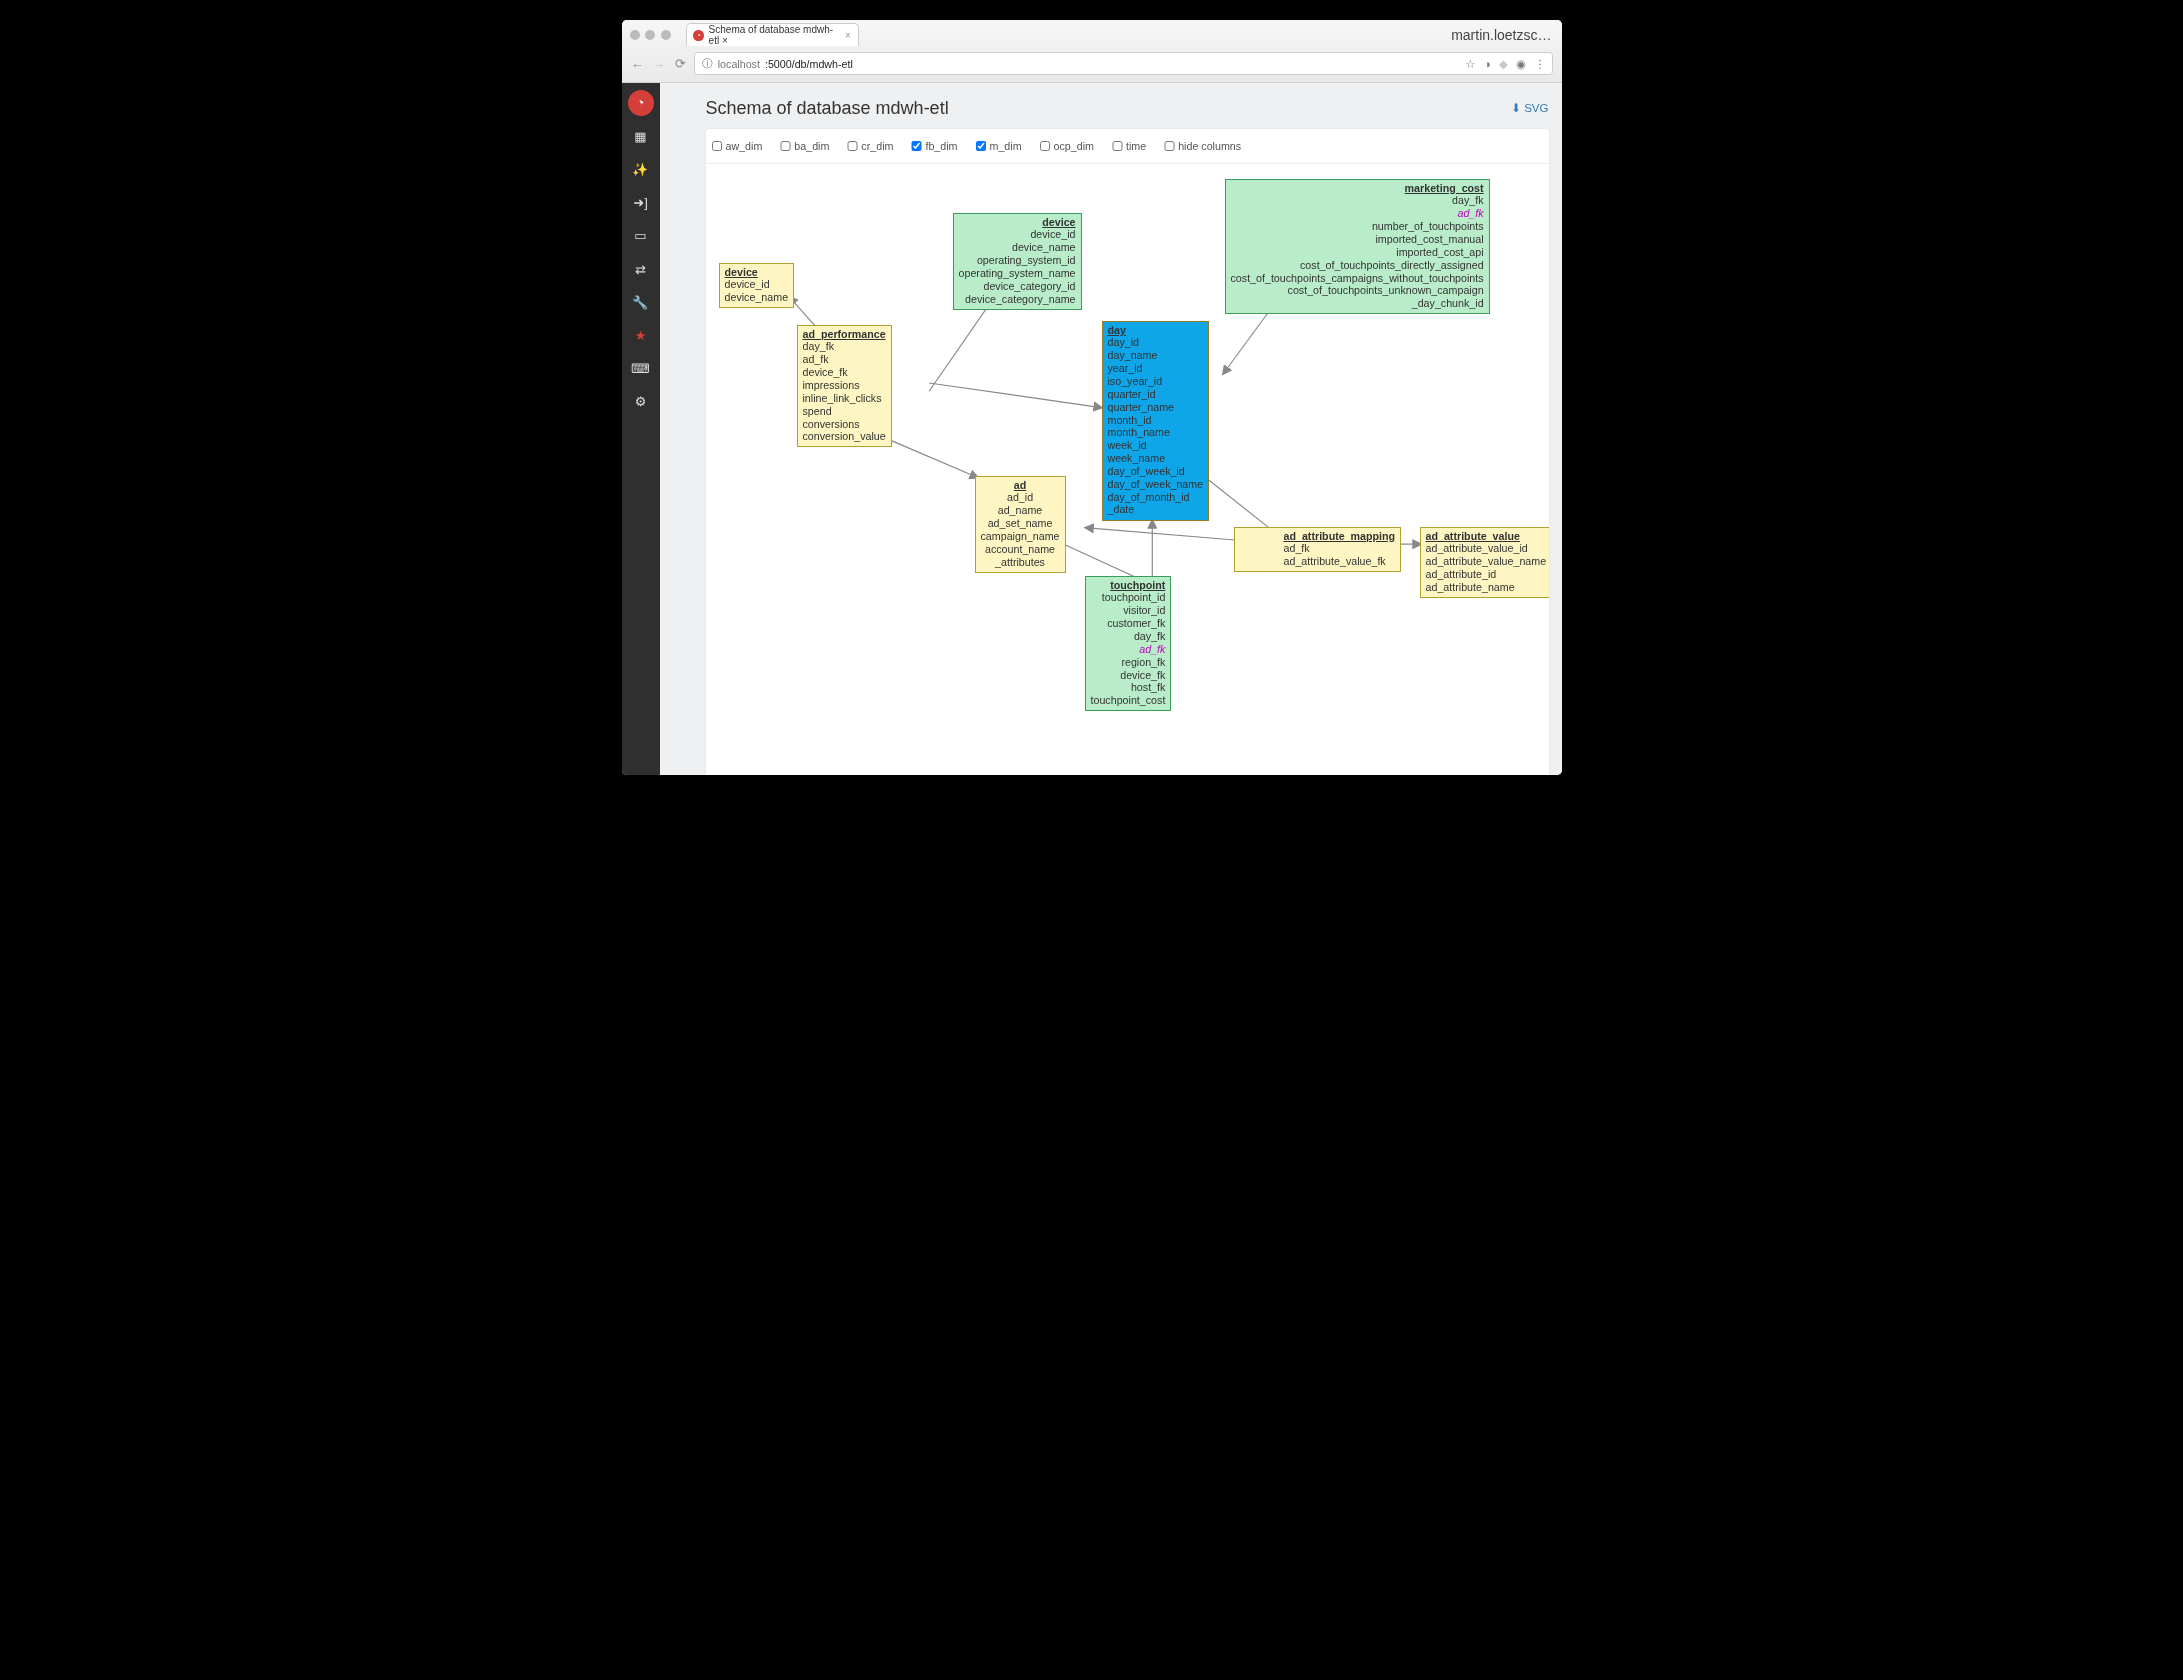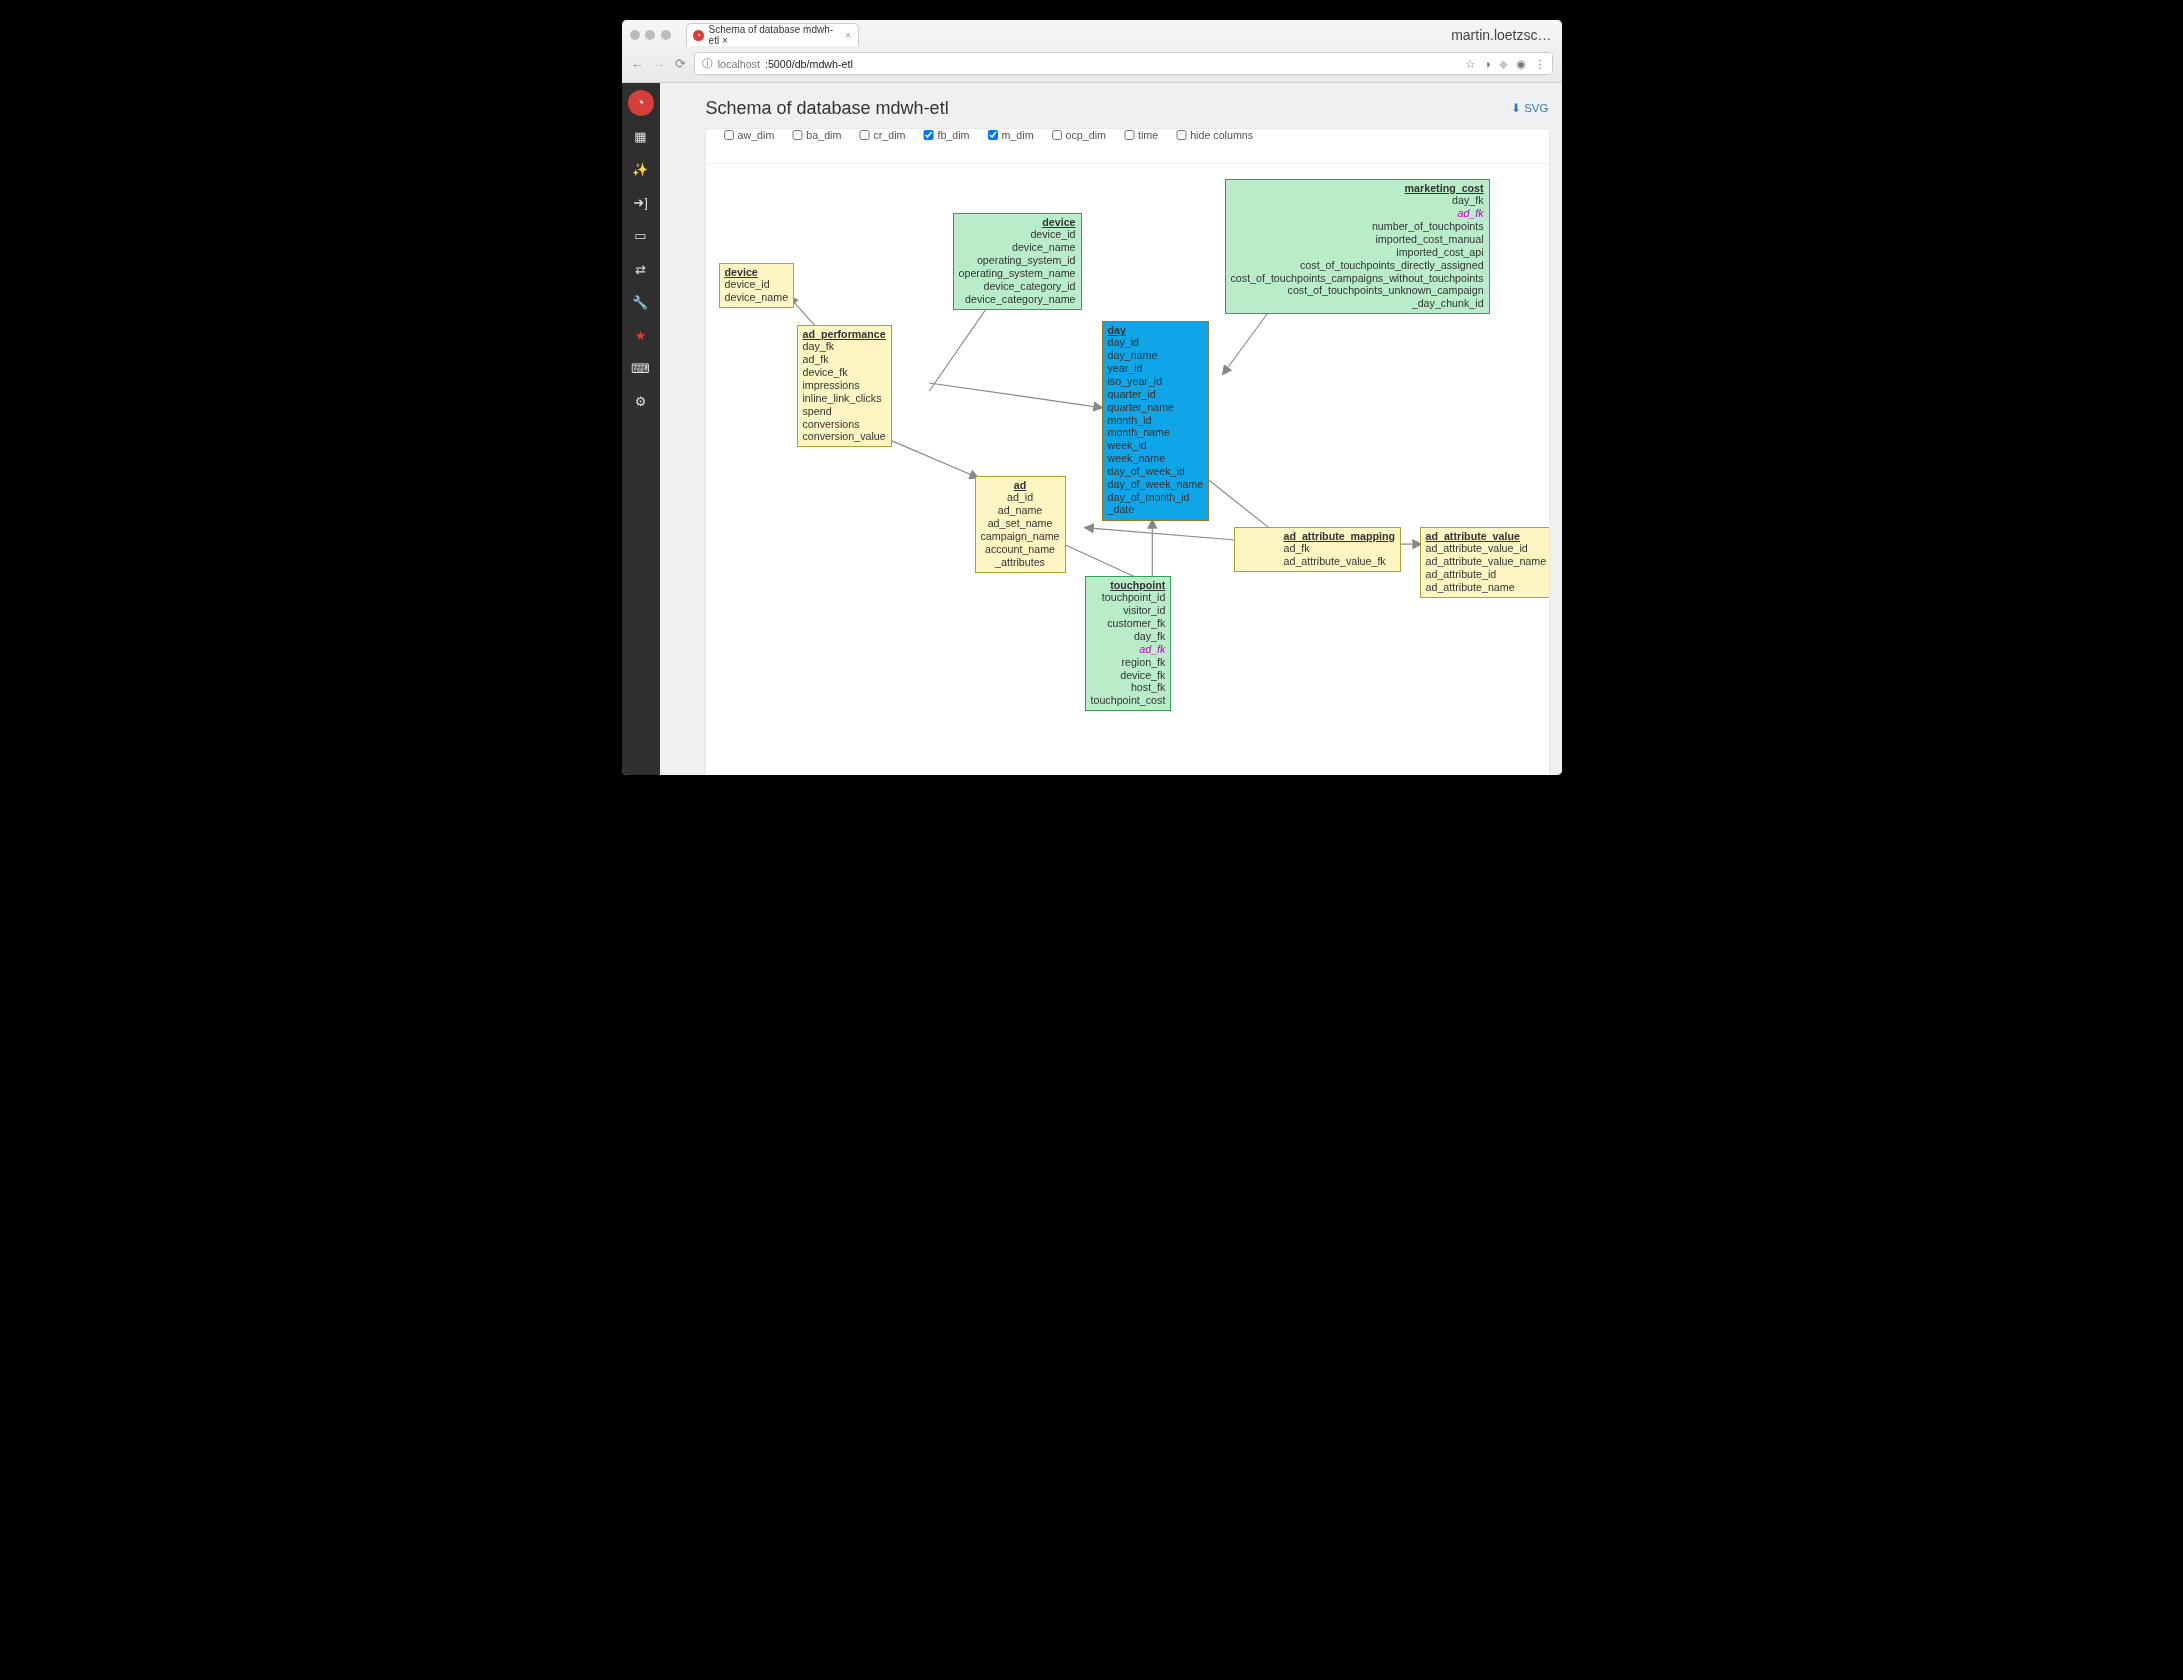--- a/index.html
+++ b/index.html
@@ -21,21 +21,21 @@
 .viewport { position:absolute; left:0; top:63px; right:0; bottom:0; display:flex; }
 .sidebar { width: 38px; background: #2f2f2f; display:flex; flex-direction:column; align-items:center; padding-top:6.6px; gap:8.2px;}
 .brand { width:26px;height:26px;background:#d43f3a;border-radius:50%;display:flex;align-items:center;justify-content:center;color:#fff;font-weight:bold;font-size:13px;}
 .sbi { width:25px;height:25px;display:flex;align-items:center;justify-content:center;color:#ddd;font-size:13px; cursor:pointer;}
 .sbi.star{color:#d43f3a;}
 .main { flex:1; background:#eef0f2; overflow:hidden; position:relative;}
 .page-head { position:absolute; left:46px; top:10px; right:13px; height:30px; display:flex; align-items:center; justify-content:space-between;}
 .page-title { font-size:18px; font-weight:400; color:#333; }
 .svg-dl { color:#337ab7; font-size:11.5px; cursor:pointer; display:flex; align-items:center; gap:3.3px;}
 .card { position:absolute; left:46px; top:46px; right:13px; bottom:0; background:#fff; border-radius:3.3px 3.3px 0 0; box-shadow:0 0.8px 2.5px rgba(0,0,0,.08); overflow:hidden;}
-.filters { height:35px; display:flex; align-items:flex-start; gap:18px; padding:0 18px; border-bottom:0.8px solid #eee;}
+.filters { height:35px; display:flex; align-items:center; gap:18px; padding:0 6px; border-bottom:0.8px solid #eee;}
 .chk { display:flex; align-items:center; gap:3.3px; font-size:10.7px; color:#555; cursor:pointer;}
 .chk input { width:10.7px;height:10.7px; }
 .diagram { position:absolute; left:0; top:35px; right:0; bottom:0; }
 .tbl { position:absolute; border:0.8px solid #888; font-family: Arial, sans-serif; font-size:10.7px; line-height:1.2; }
 .tbl .tname { font-weight:bold; text-decoration:underline; padding:1.6px 5px 0 5px; display:block; color:#333;}
 .tbl .cols { padding:0 5px 3.3px 5px; }
 .tbl .cols div { white-space:nowrap; color:#333;}
 .tbl .cols .fk { color:#c000c0; font-style:italic; padding-left:6.6px;}
 .yellow { background:#fdf6c3; border-color:#b0a030; }
 .green { background:#b9edc9; border-color:#3a9c5a;text-align:right; }

